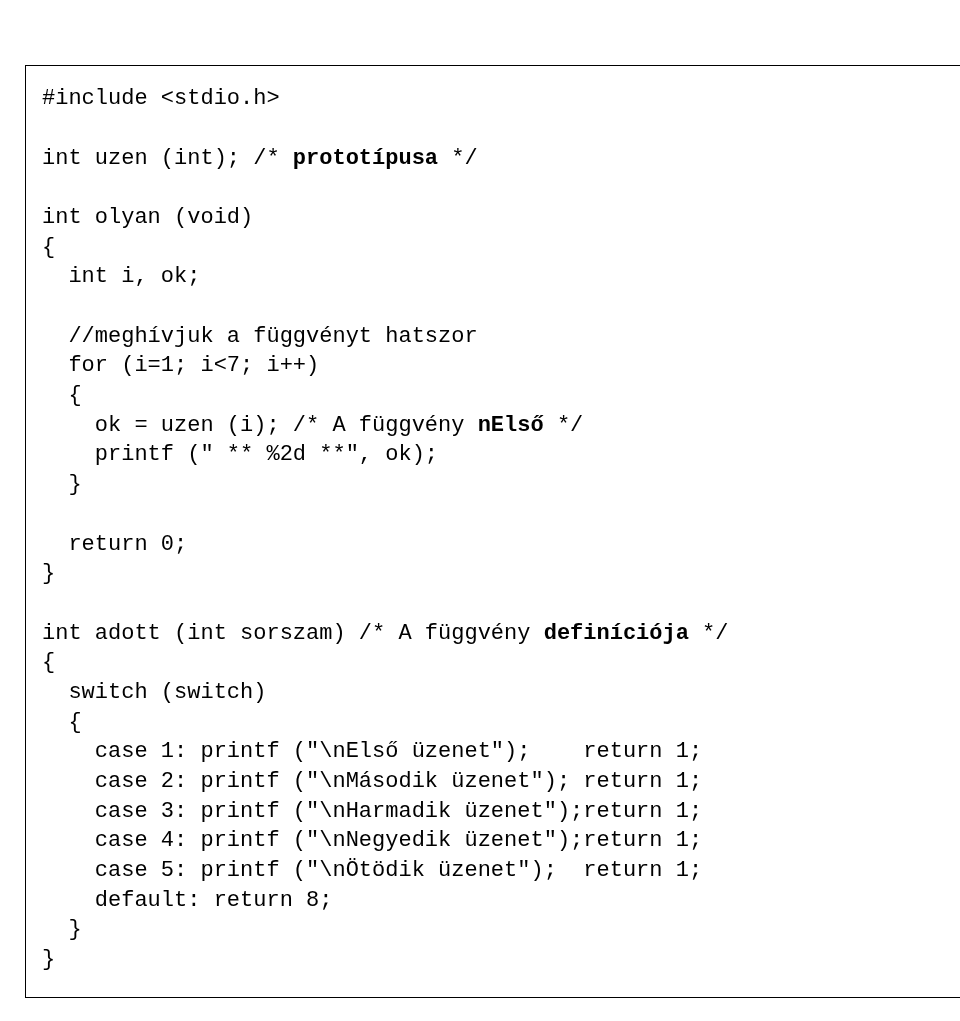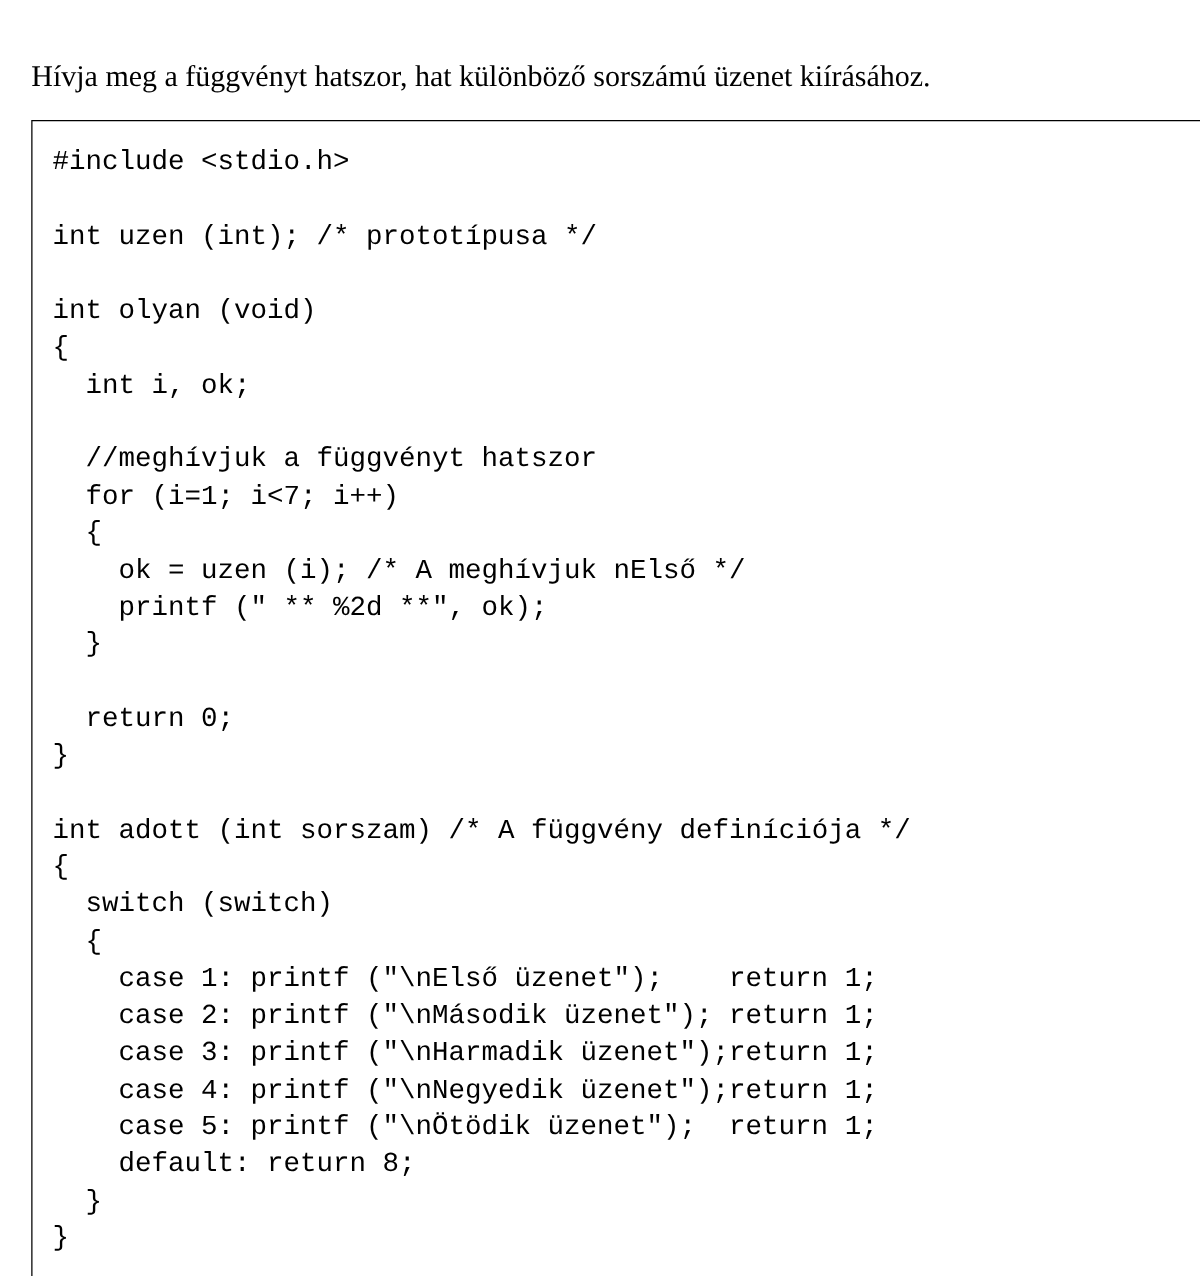--- a/index.html
+++ b/index.html
@@ -20,43 +20,42 @@
   }
   .codebox {
     border: 1.5px solid #000;
     padding: 18px 16px 22px 16px;
     font-family: "Courier New", Courier, monospace;
     font-size: 22px;
     line-height: 1.35;
     white-space: pre;
   }
   .codebox b {
-    font-weight: normal;
+    font-weight: bold;
   }
 </style>
 </head>
 <body>
 
 <div class="prompt">
   <br>
-  <span>Hívja meg a függvényt hatszor, hat különböző sorszámú üzenet kiírásához.</span>
 </div>
 
 <div class="codebox"><span>#include &lt;stdio.h&gt;</span>
 
 <span>int uzen (int); /* </span><b>prototípusa</b><span> */</span>
 
 <span>int olyan (void)</span>
 <span>{</span>
 <span>  int i, ok;</span>
 
 <span>  //meghívjuk a függvényt hatszor</span>
 <span>  for (i=1; i&lt;7; i++)</span>
 <span>  {</span>
-<span>    ok = uzen (i); /* A meghívjuk </span><b>nElső</b><span> */</span>
+<span>    ok = uzen (i); /* A függvény </span><b>nElső</b><span> */</span>
 <span>    printf (" ** %2d **", ok);</span>
 <span>  }</span>
 
 <span>  return 0;</span>
 <span>}</span>
 
 <span>int adott (int sorszam) /* A függvény </span><b>definíciója</b><span> */</span>
 <span>{</span>
 <span>  switch (switch)</span>
 <span>  {</span>

